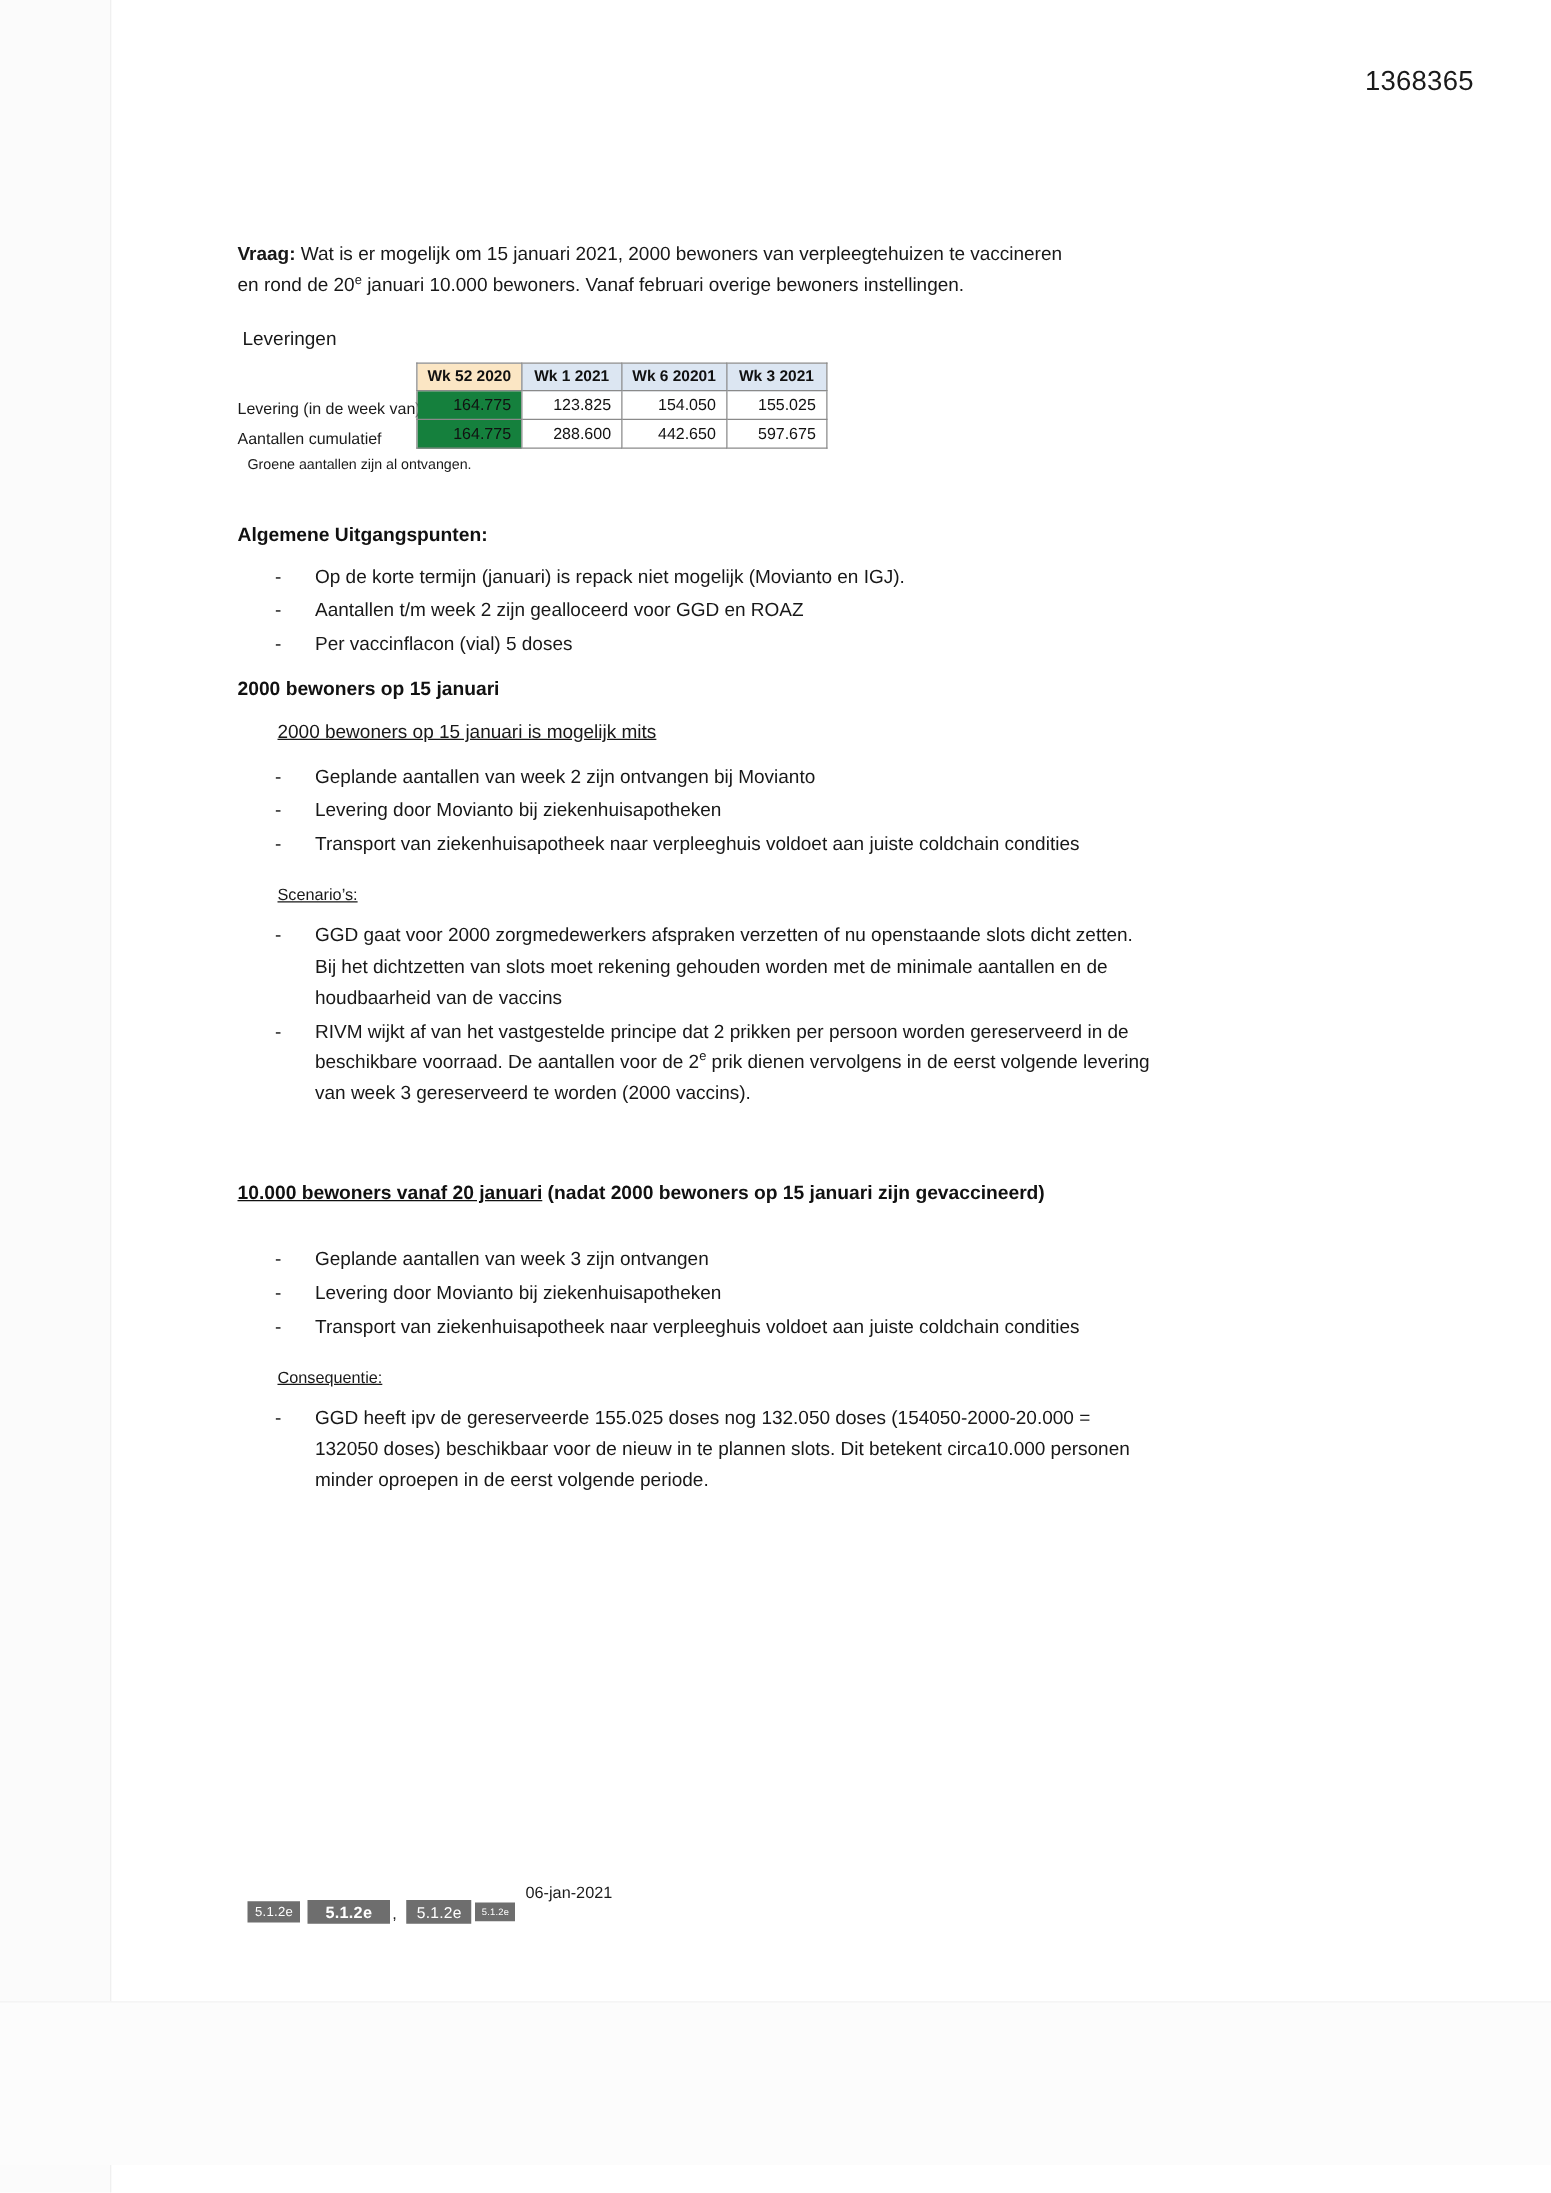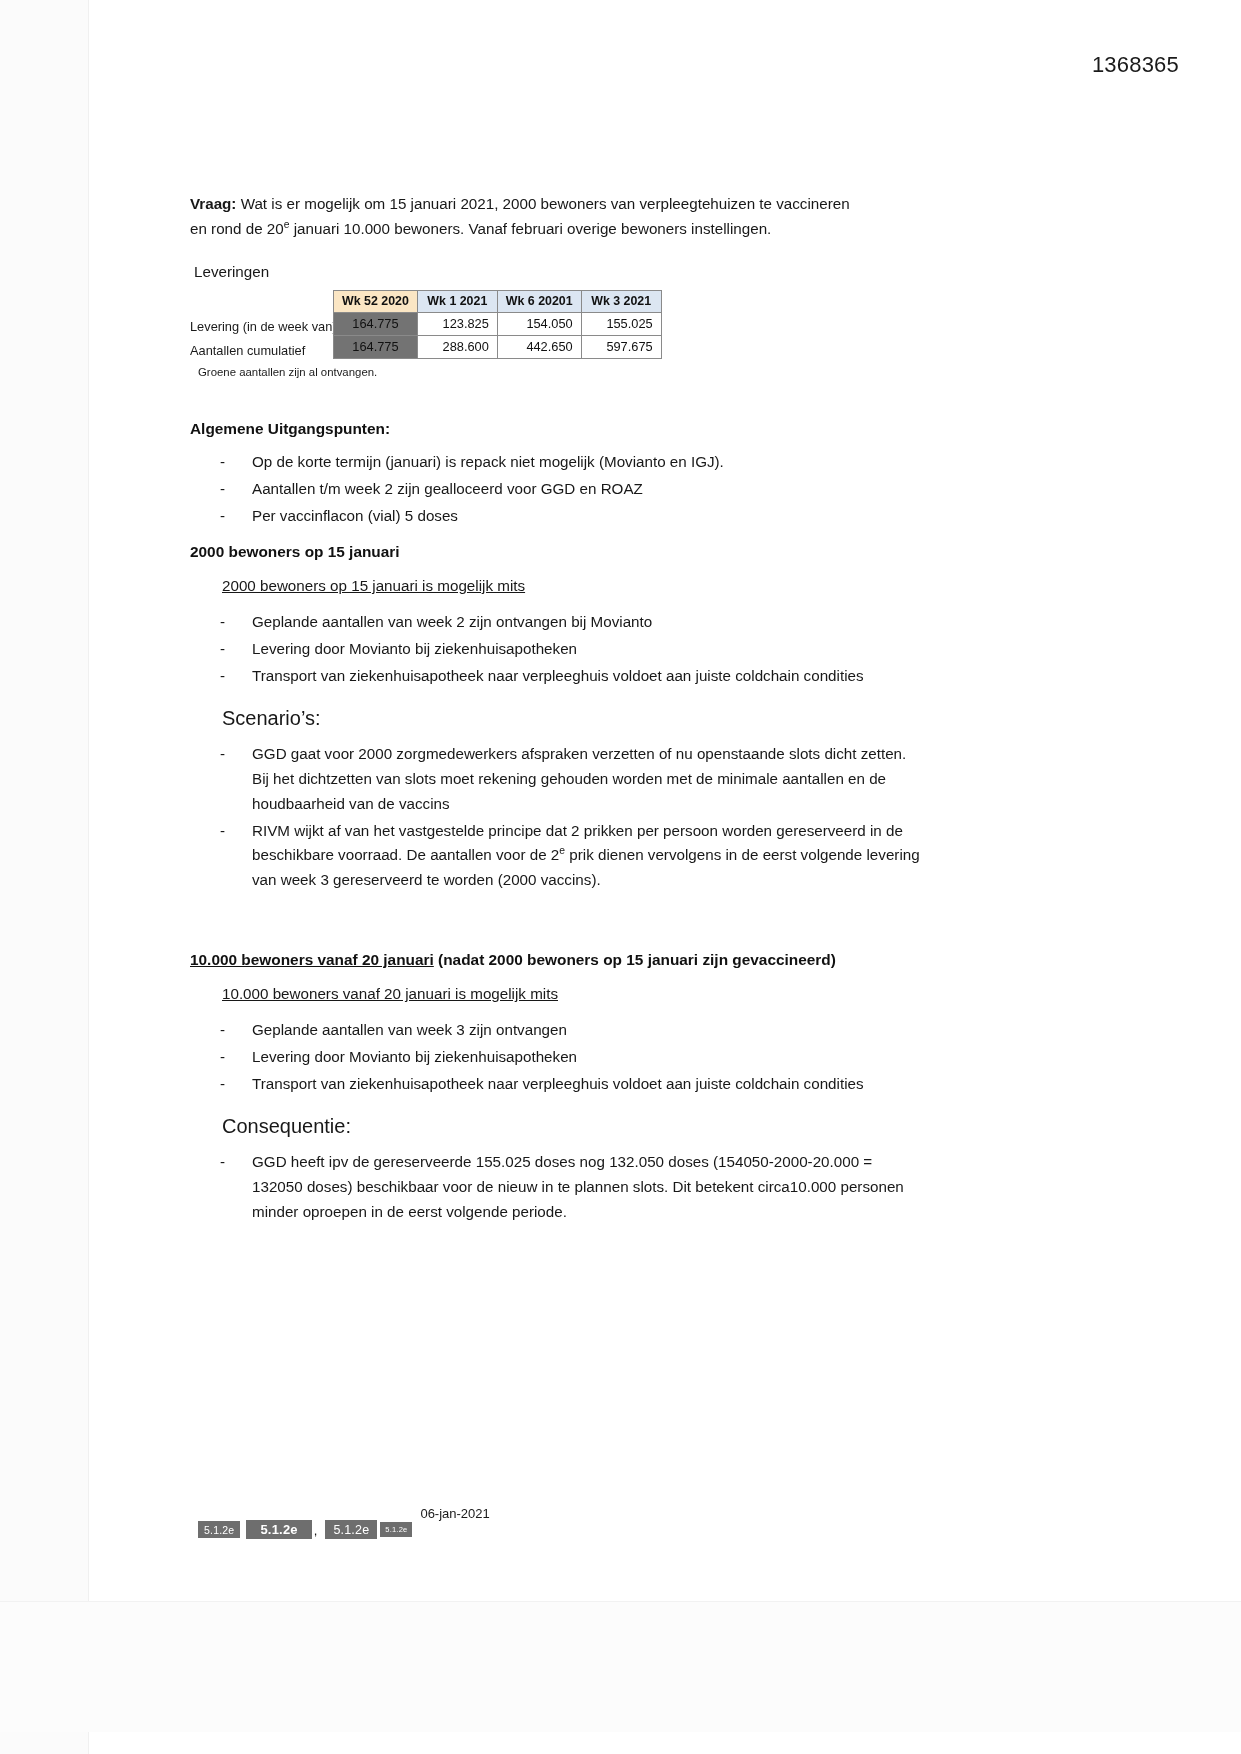--- a/index.html
+++ b/index.html
@@ -101,22 +101,21 @@
   }
   table.leveringen th.first-col {
     background: #fbe6c4;
   }
   table.leveringen td {
     text-align: right;
     font-size: 12.8px;
     color: #111;
   }
   table.leveringen td.shaded {
-    background: #737373;
-    text-align: center;
+    background: #15803d;
   }
   td.green { color: #93c47d; }
 
   .row-label {
     position: absolute;
     left: 0;
     font-size: 12.8px;
     color: #1a1a1a;
     white-space: nowrap;
   }
@@ -142,22 +141,23 @@
 
   .lead {
     font-size: 15.2px;
     color: #181818;
     margin: 0;
     padding-left: 32px;
     text-decoration: underline;
   }
 
   .u-head {
-    font-size: 20px;
-    color: #181818;
+    font-size: 13px;
+    color: #181818;
+    text-decoration: underline;
     margin: 0;
     padding-left: 32px;
     display: inline-block;
   }
 
   ul.dash {
     list-style: none;
     margin: 0;
     padding: 0;
   }
@@ -322,21 +322,20 @@
     <ul class="dash">
       <li>GGD gaat voor 2000 zorgmedewerkers afspraken verzetten of nu openstaande slots dicht zetten. Bij het dichtzetten van slots moet rekening gehouden worden met de minimale aantallen en de houdbaarheid van de vaccins</li>
       <li><span>RIVM wijkt af van het vastgestelde principe dat 2 prikken per persoon worden gereserveerd in de beschikbare voorraad. De aantallen voor de 2</span><sup>e</sup><span> prik dienen vervolgens in de eerst volgende levering van week 3 gereserveerd te worden (2000 vaccins).</span></li>
     </ul>
 
     <div class="sp-56"></div>
 
     
     <h2 class="section"><span class="underline" style="text-decoration:underline">10.000 bewoners vanaf 20 januari</span><span> (nadat 2000 bewoners op 15 januari zijn gevaccineerd)</span></h2>
     <div class="sp-16"></div>
-    <p class="lead">10.000 bewoners vanaf 20 januari is mogelijk mits</p>
     <div class="sp-16"></div>
     <ul class="dash">
       <li>Geplande aantallen van week 3 zijn ontvangen</li>
       <li>Levering door Movianto bij ziekenhuisapotheken</li>
       <li>Transport van ziekenhuisapotheek naar verpleeghuis voldoet aan juiste coldchain condities</li>
     </ul>
 
     <div class="sp-16"></div>
     <div class="u-head">Consequentie:</div>
     <div class="sp-12"></div>

